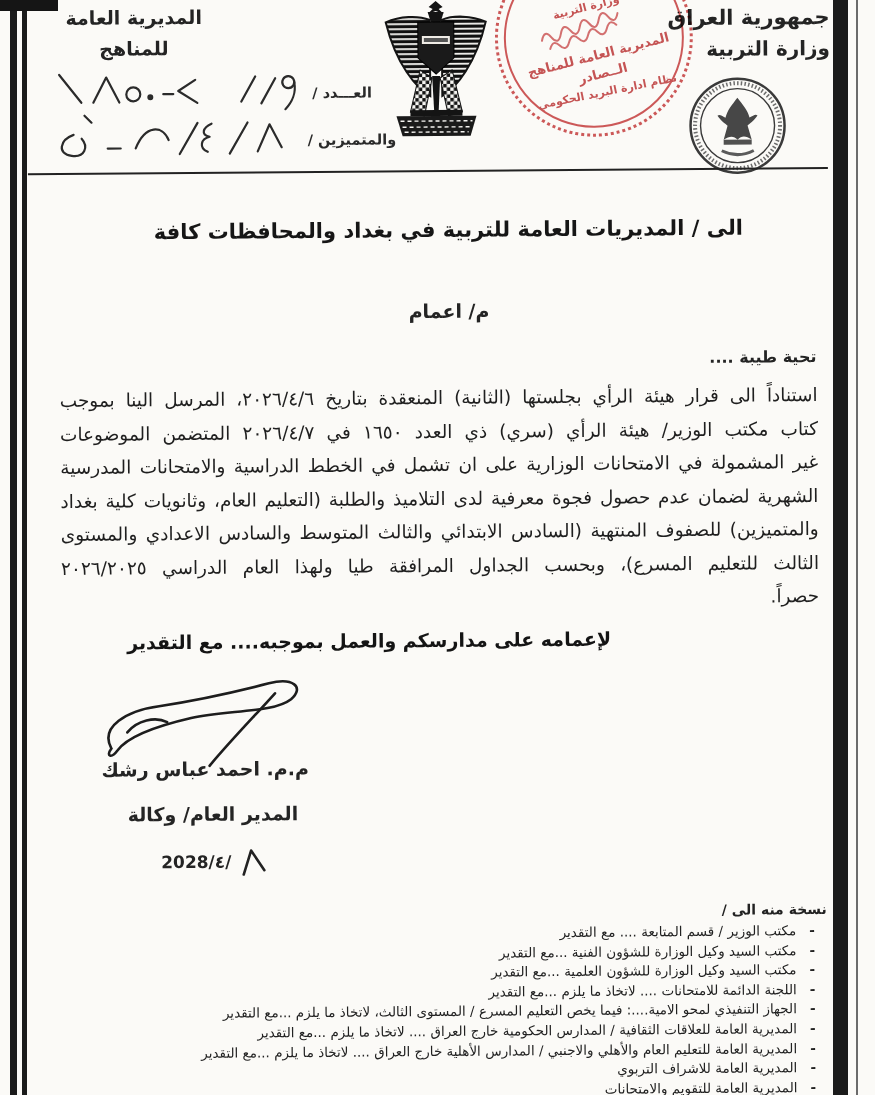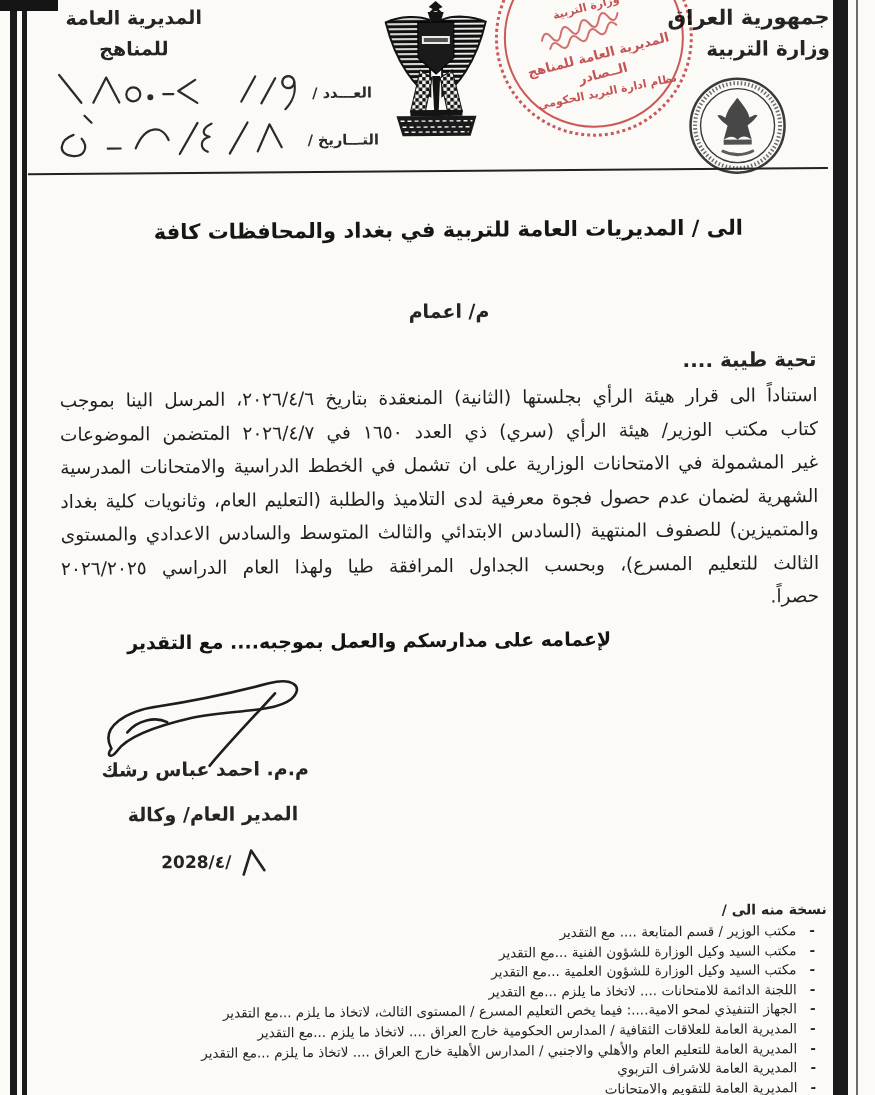--- a/index.html
+++ b/index.html
@@ -49,21 +49,21 @@
   .stamp .t2{font-size:13px; font-weight:bold; margin-top:4px;}
   .stamp .t3{font-size:11px; font-weight:bold; margin-top:5px; transform:rotate(3deg);}
 
   
   .seal{position:absolute; left:690px; top:78px; width:100px; height:100px;}
 
   .rule{position:absolute; top:170px; left:30px; width:800px; height:2px; background:#222;}
 
   .to-line{position:absolute; top:218px; left:100px; width:700px; text-align:center; font-weight:bold; font-size:21px; color:#161616;}
   .subject{position:absolute; top:300px; left:100px; width:700px; text-align:center; font-weight:bold; font-size:19px;}
-  .greeting{position:absolute; top:350px; right:58px; font-weight:bold; font-size:20px;}
+  .greeting{position:absolute; top:350px; right:58px; font-weight:bold; font-size:16px;}
 
   .body-text{position:absolute; top:381px; right:57px; left:60px; font-size:18.5px; line-height:33.5px; color:#1f1f1f;}
   .bline{text-align:justify; text-align-last:justify; white-space:normal;}
   .bline.last{text-align-last:right;}
 
   .directive{position:absolute; top:629px; left:115px; width:505px; text-align:center; font-weight:bold; font-size:19px; color:#141414;}
 
   .sig-scribble{position:absolute; left:95px; top:672px; width:255px; height:105px;}
   .sig-scribble path{fill:none; stroke:#1d1d1d; stroke-width:2.6; stroke-linecap:round;}
   .sig-name{position:absolute; top:756px; left:85px; width:235px; text-align:center; font-weight:bold; font-size:19px;}
@@ -95,21 +95,21 @@
       <div class="l1">جمهورية العراق</div>
       <div class="l2">وزارة التربية</div>
     </div>
 
     <div class="hdr-left">
       <div class="l1">المديرية العامة</div>
       <div class="l2">للمناهج</div>
     </div>
 
     <div class="lbl num">العـــدد /</div>
-    <div class="lbl date">التـــاريخ /</div>
+    <div class="lbl date">والمتميزين /</div>
 
     <svg class="hand" style="left:48px; top:62px;" width="265" height="52" viewBox="0 0 265 52">
       <path d="M14,10 l22,28"></path>
       <path d="M48,38 l13,-25 13,25"></path>
       <circle cx="88" cy="30" r="7"></circle>
       <circle class="dotfill" cx="105" cy="33" r="3"></circle>
       <path d="M118,30 h10"></path>
       <path d="M150,16 l-17,11 19,12"></path>
       <path d="M196,38 l14,-25"></path>
       <path d="M216,40 l14,-25"></path>

